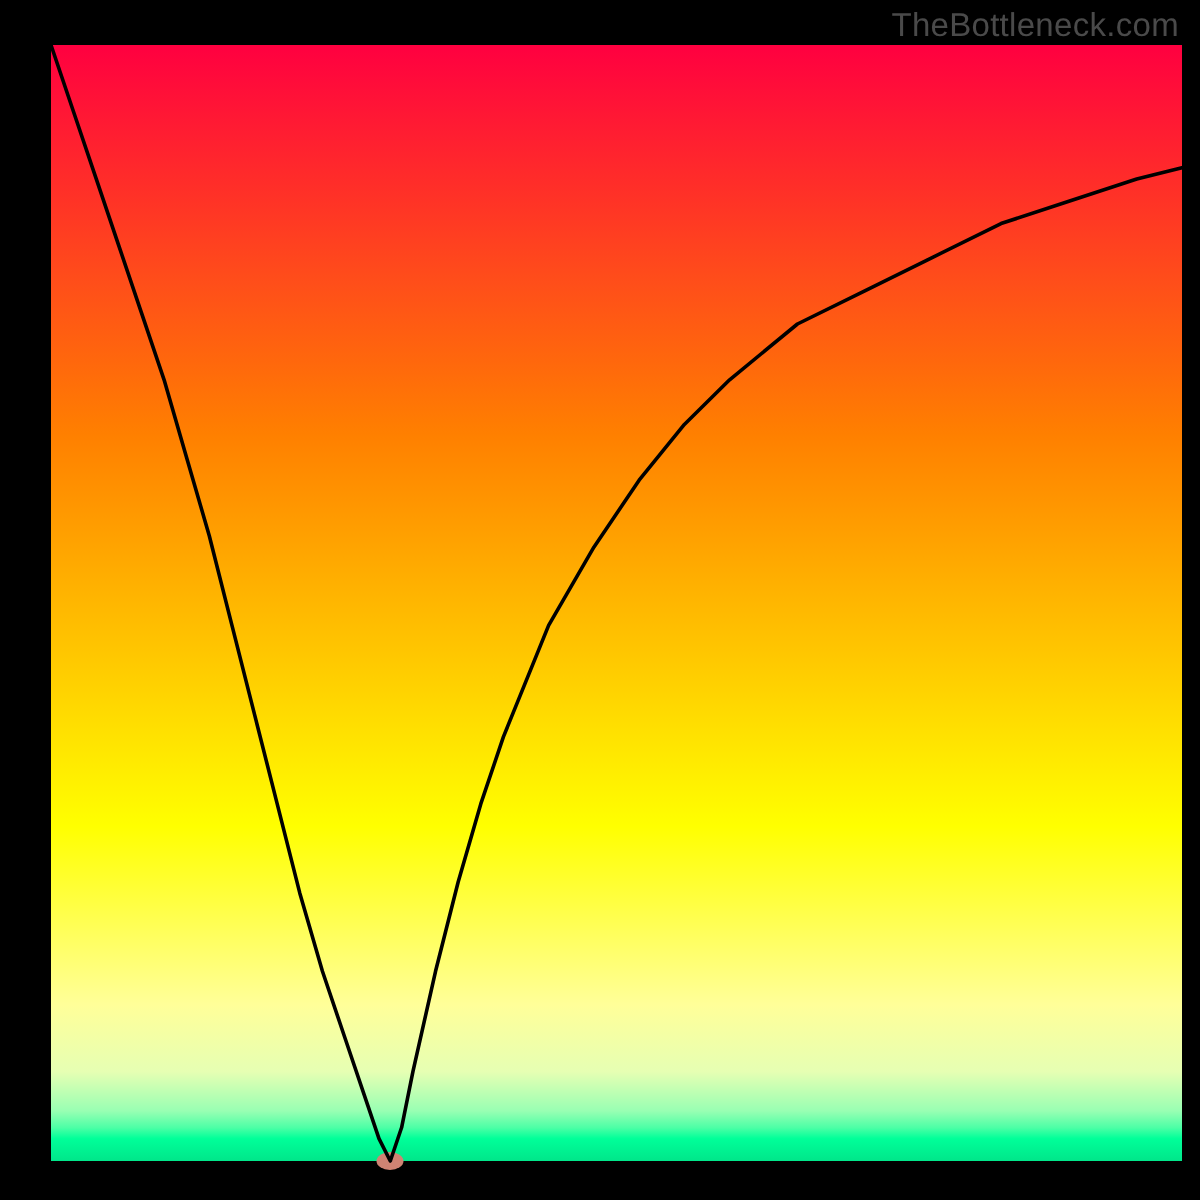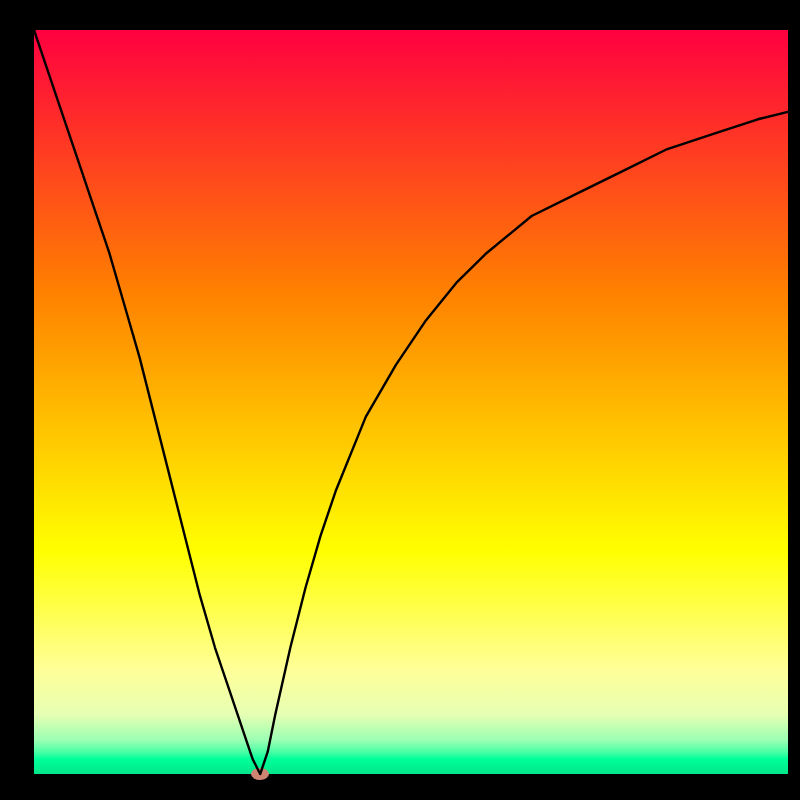--- a/index.html
+++ b/index.html
@@ -67,20 +67,21 @@
     z-index: 9;
   }
 </style>
 </head>
 <body>
 
 <div class="canvas-wrap">
 
   <div class="plot-area" style="left: 34px; top: 30px; width: 754px; height: 744px;"></div>
 
+  <div class="attribution">TheBottleneck.com</div>
 
   <svg class="curve" width="800" height="800" viewBox="0 0 800 800">
     <path fill="none" stroke="#000000" stroke-width="2.4" stroke-linecap="round" stroke-linejoin="round" d="M34.00 30.00 L49.08 74.64 L64.16 119.28 L79.24 163.92 L94.32 208.56 L109.40 253.20 L124.48 305.28 L139.56 357.36 L154.64 416.88 L169.72 476.40 L184.80 535.92 L199.88 595.44 L214.96 647.52 L230.04 692.16 L245.12 736.80 L252.66 759.12 L260.20 774.00 L267.74 751.68 L275.28 714.48 L290.36 647.52 L305.44 588.00 L320.52 535.92 L335.60 491.28 L365.76 416.88 L395.92 364.80 L426.08 320.16 L456.24 282.96 L486.40 253.20 L531.64 216.00 L576.88 193.68 L622.12 171.36 L667.36 149.04 L712.60 134.16 L757.84 119.28 L788.00 111.84"></path>
   </svg>
 
   <div class="marker" style="left: 260.2px; top: 774px;"></div>
 
 </div>
 
 </body></html>

